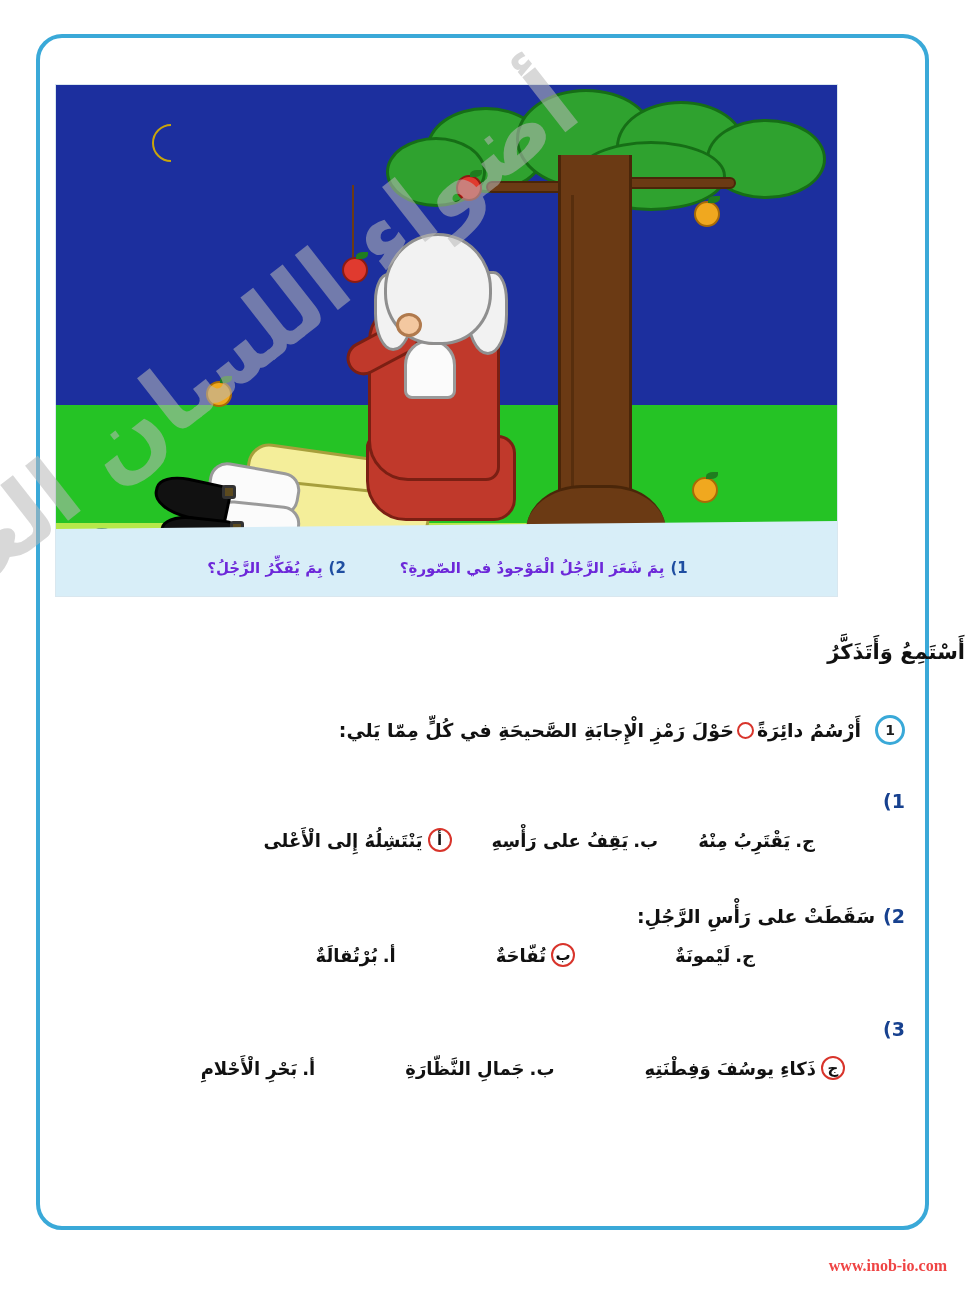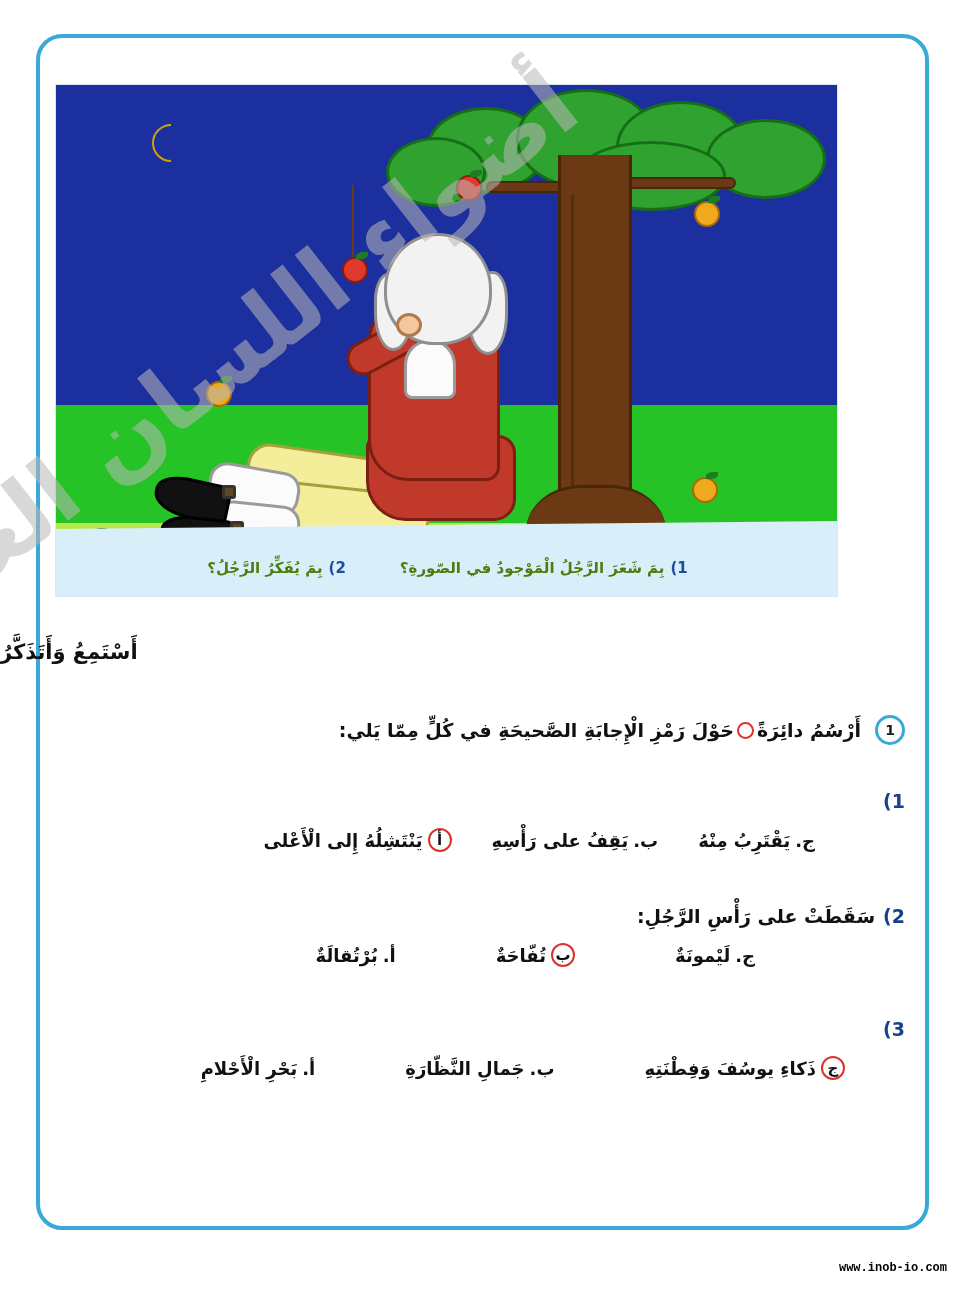--- a/index.html
+++ b/index.html
@@ -185,26 +185,26 @@
     position: absolute; left: 0; top: 456px; width: 783px; height: 54px;
     display: flex; align-items: center; justify-content: center;
     gap: 54px;
     direction: rtl;
   }
   .cap-item { display: flex; align-items: baseline; gap: 6px; white-space: nowrap; }
   .cap-num {
     color: #1f4ea1; font-weight: bold; font-size: 15px;
   }
   .cap-txt {
-    color: #4d7c0f; font-size: 15px; font-weight: bold;
+    color: #6d28d9; font-size: 15px; font-weight: bold;
   }
   
   .section-title {
     position: absolute; right: 0; left: 0; top: 640px;
-    text-align: left;
+    text-align: right;
     font-size: 21px; font-weight: bold; color: #111;
     letter-spacing: 0;
   }
   .q-lead {
     position: absolute; right: 60px; top: 715px; width: 790px;
     display: flex; align-items: center; justify-content: flex-start;
     gap: 14px;
     direction: rtl;
   }
   .badge-circle {
@@ -253,22 +253,22 @@
     width: 760px; height: 900px;
     pointer-events: none;
     color: #b9b9b9; opacity: .55;
     font-size: 92px; font-weight: bold;
     transform: rotate(-38deg);
     line-height: 1.15;
     white-space: nowrap;
   }
   .footer {
     position: absolute; right: 18px; bottom: 14px;
-    font-size: 12px; font-weight: bold; color: #000000;
-    font-family: Liberation Mono, monospace;
+    font-size: 16px; font-weight: bold; color: #ef4444;
+    font-family: Liberation Serif, serif;
   }
 </style>
 </head>
 <body>
 
 <div class="page">
   <div class="frame"></div>
 
   <div class="illus">
     <div class="sky"></div>

